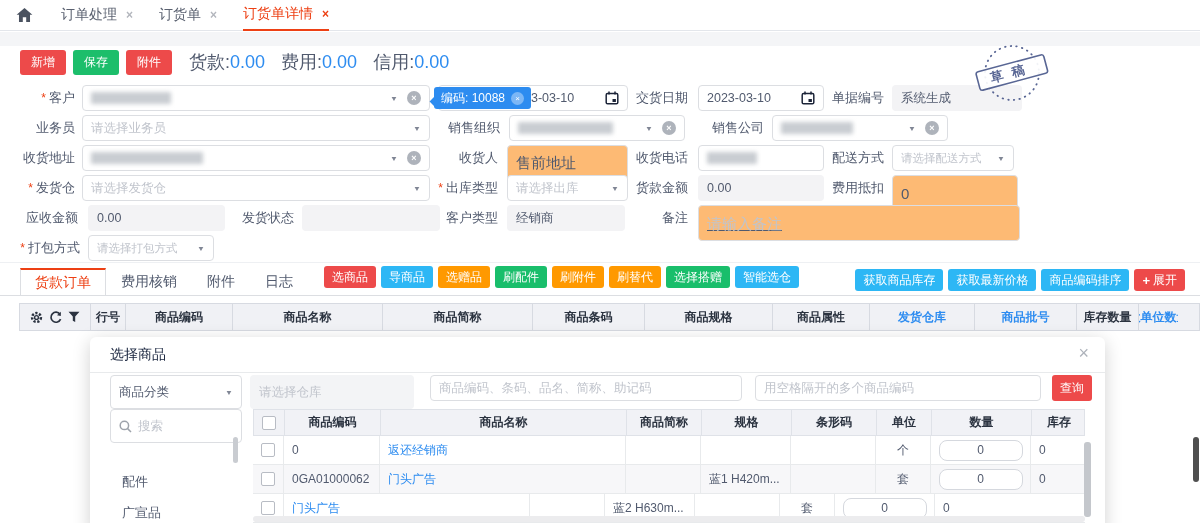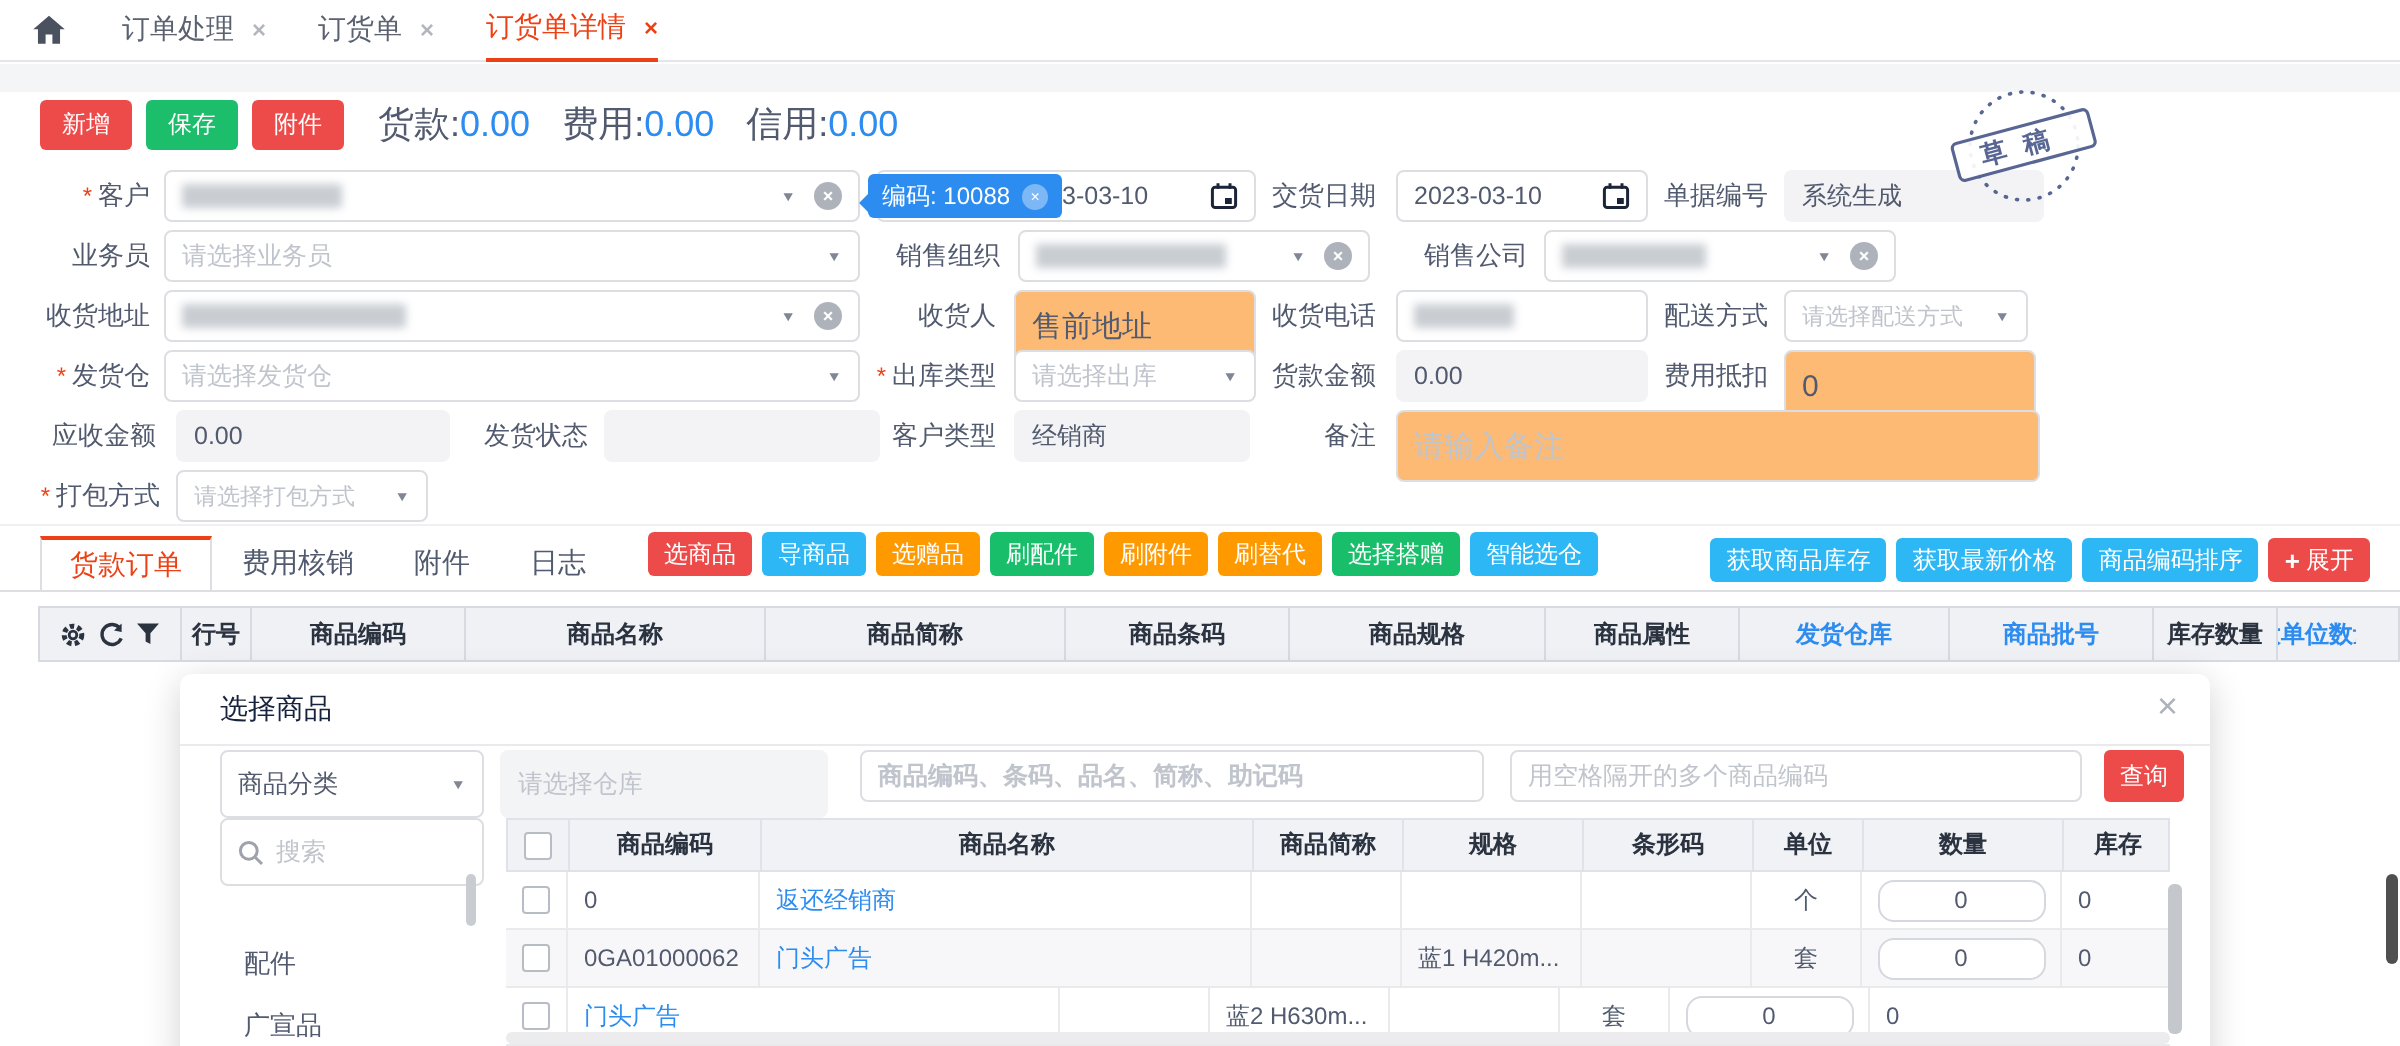--- a/index.html
+++ b/index.html
@@ -239,21 +239,21 @@
     <div class="ctl ro" style="left:68px;top:125px;width:137px">
         <span>0.00</span>
       </div>
     <div class="lbl" style="left:218px;top:125px;width:56px"><span>发货状态</span></div>
     <div class="ctl ro" style="left:282px;top:125px;width:138px"></div>
     <div class="lbl" style="left:424px;top:125px;width:54px"><span>客户类型</span></div>
     <div class="ctl ro" style="left:487px;top:125px;width:118px">
         <span>经销商</span>
       </div>
     <div class="lbl" style="left:626px;top:125px;width:42px"><span>备注</span></div>
-    <input class="inp" style="left: 678px; top: 125px; width: 322px;" placeholder="请输入备注">
+    <input class="inp" style="left: 678px; top: 125px; width: 322px; text-decoration: underline;" placeholder="请输入备注">
 
     <div class="lbl" style="left:0;top:155px;width:60px"><span class="req">*</span><span>打包方式</span></div>
     <div class="ctl" style="left:68px;top:155px;width:126px">
       <span class="ph" style="font-size:11.5px">请选择打包方式</span>
       <span class="caret">▼</span>
     </div>
   </div>
 
   <svg class="stamp" width="92" height="72" viewBox="0 0 92 72">
     <circle cx="46" cy="36" r="27" fill="none" stroke="#3c4c82" stroke-width="1.8" stroke-linecap="round" stroke-dasharray="0.5 5.2"></circle>
@@ -325,21 +325,21 @@
       <span class="mclose">×</span>
     </div>
 
     <div class="mctl" style="left:20px;top:38px;width:132px">
       <span>商品分类</span>
       <span class="caret">▼</span>
     </div>
     <div class="mctl dis" style="left:160px;top:38px;width:164px">
       <span class="ph">请选择仓库</span>
     </div>
-    <input class="minp" style="left: 340px; top: 38px; width: 312px; font-weight: bold;" placeholder="商品编码、条码、品名、简称、助记码">
+    <input class="minp" style="left: 340px; top: 38px; width: 312px;" placeholder="商品编码、条码、品名、简称、助记码">
     <input class="minp" style="left: 665px; top: 38px; width: 286px;" placeholder="用空格隔开的多个商品编码">
     <button class="qbtn" style="left:962px;top:38px;width:40px">查询</button>
 
     <div class="mctl" style="left:20px;top:72px;width:132px">
       <svg width="13" height="13" viewBox="0 0 13 13" style="margin-right:6px;flex-shrink:0">
         <circle cx="5.4" cy="5.4" r="4.2" fill="none" stroke="#9ea3ab" stroke-width="1.5"></circle>
         <line x1="8.6" y1="8.6" x2="12" y2="12" stroke="#9ea3ab" stroke-width="1.5"></line>
       </svg>
       <span class="ph">搜索</span>
     </div>

